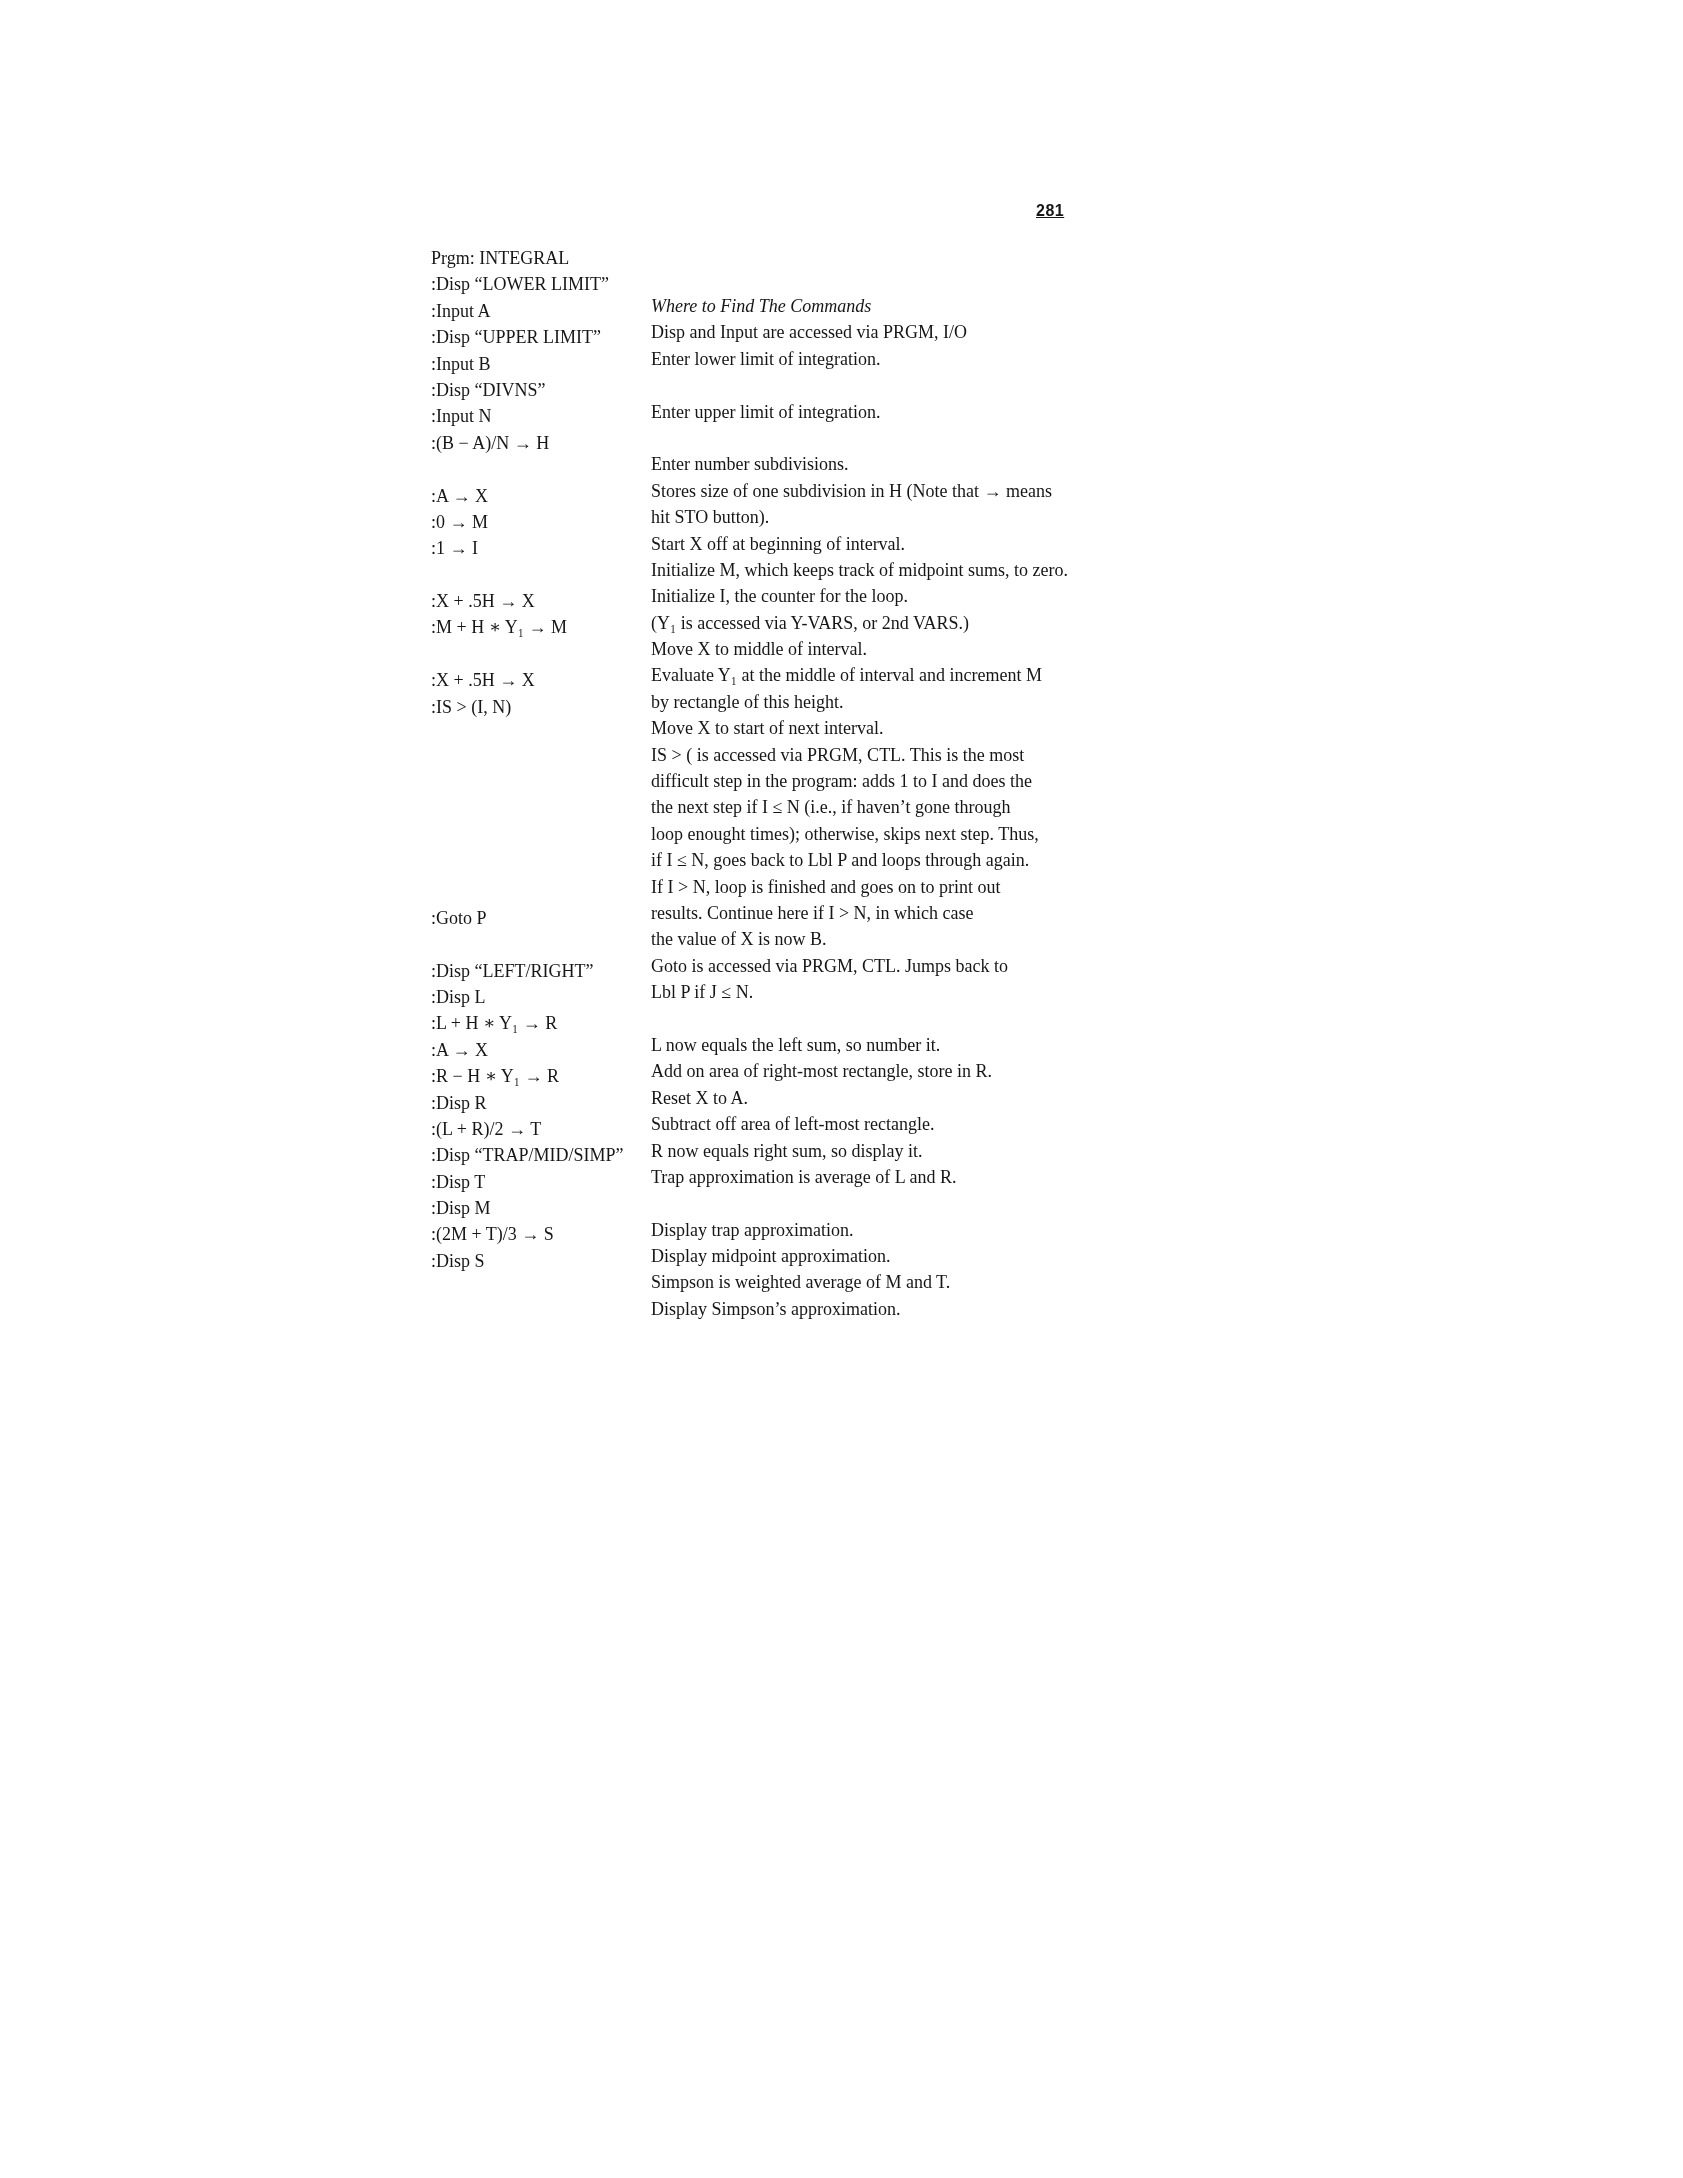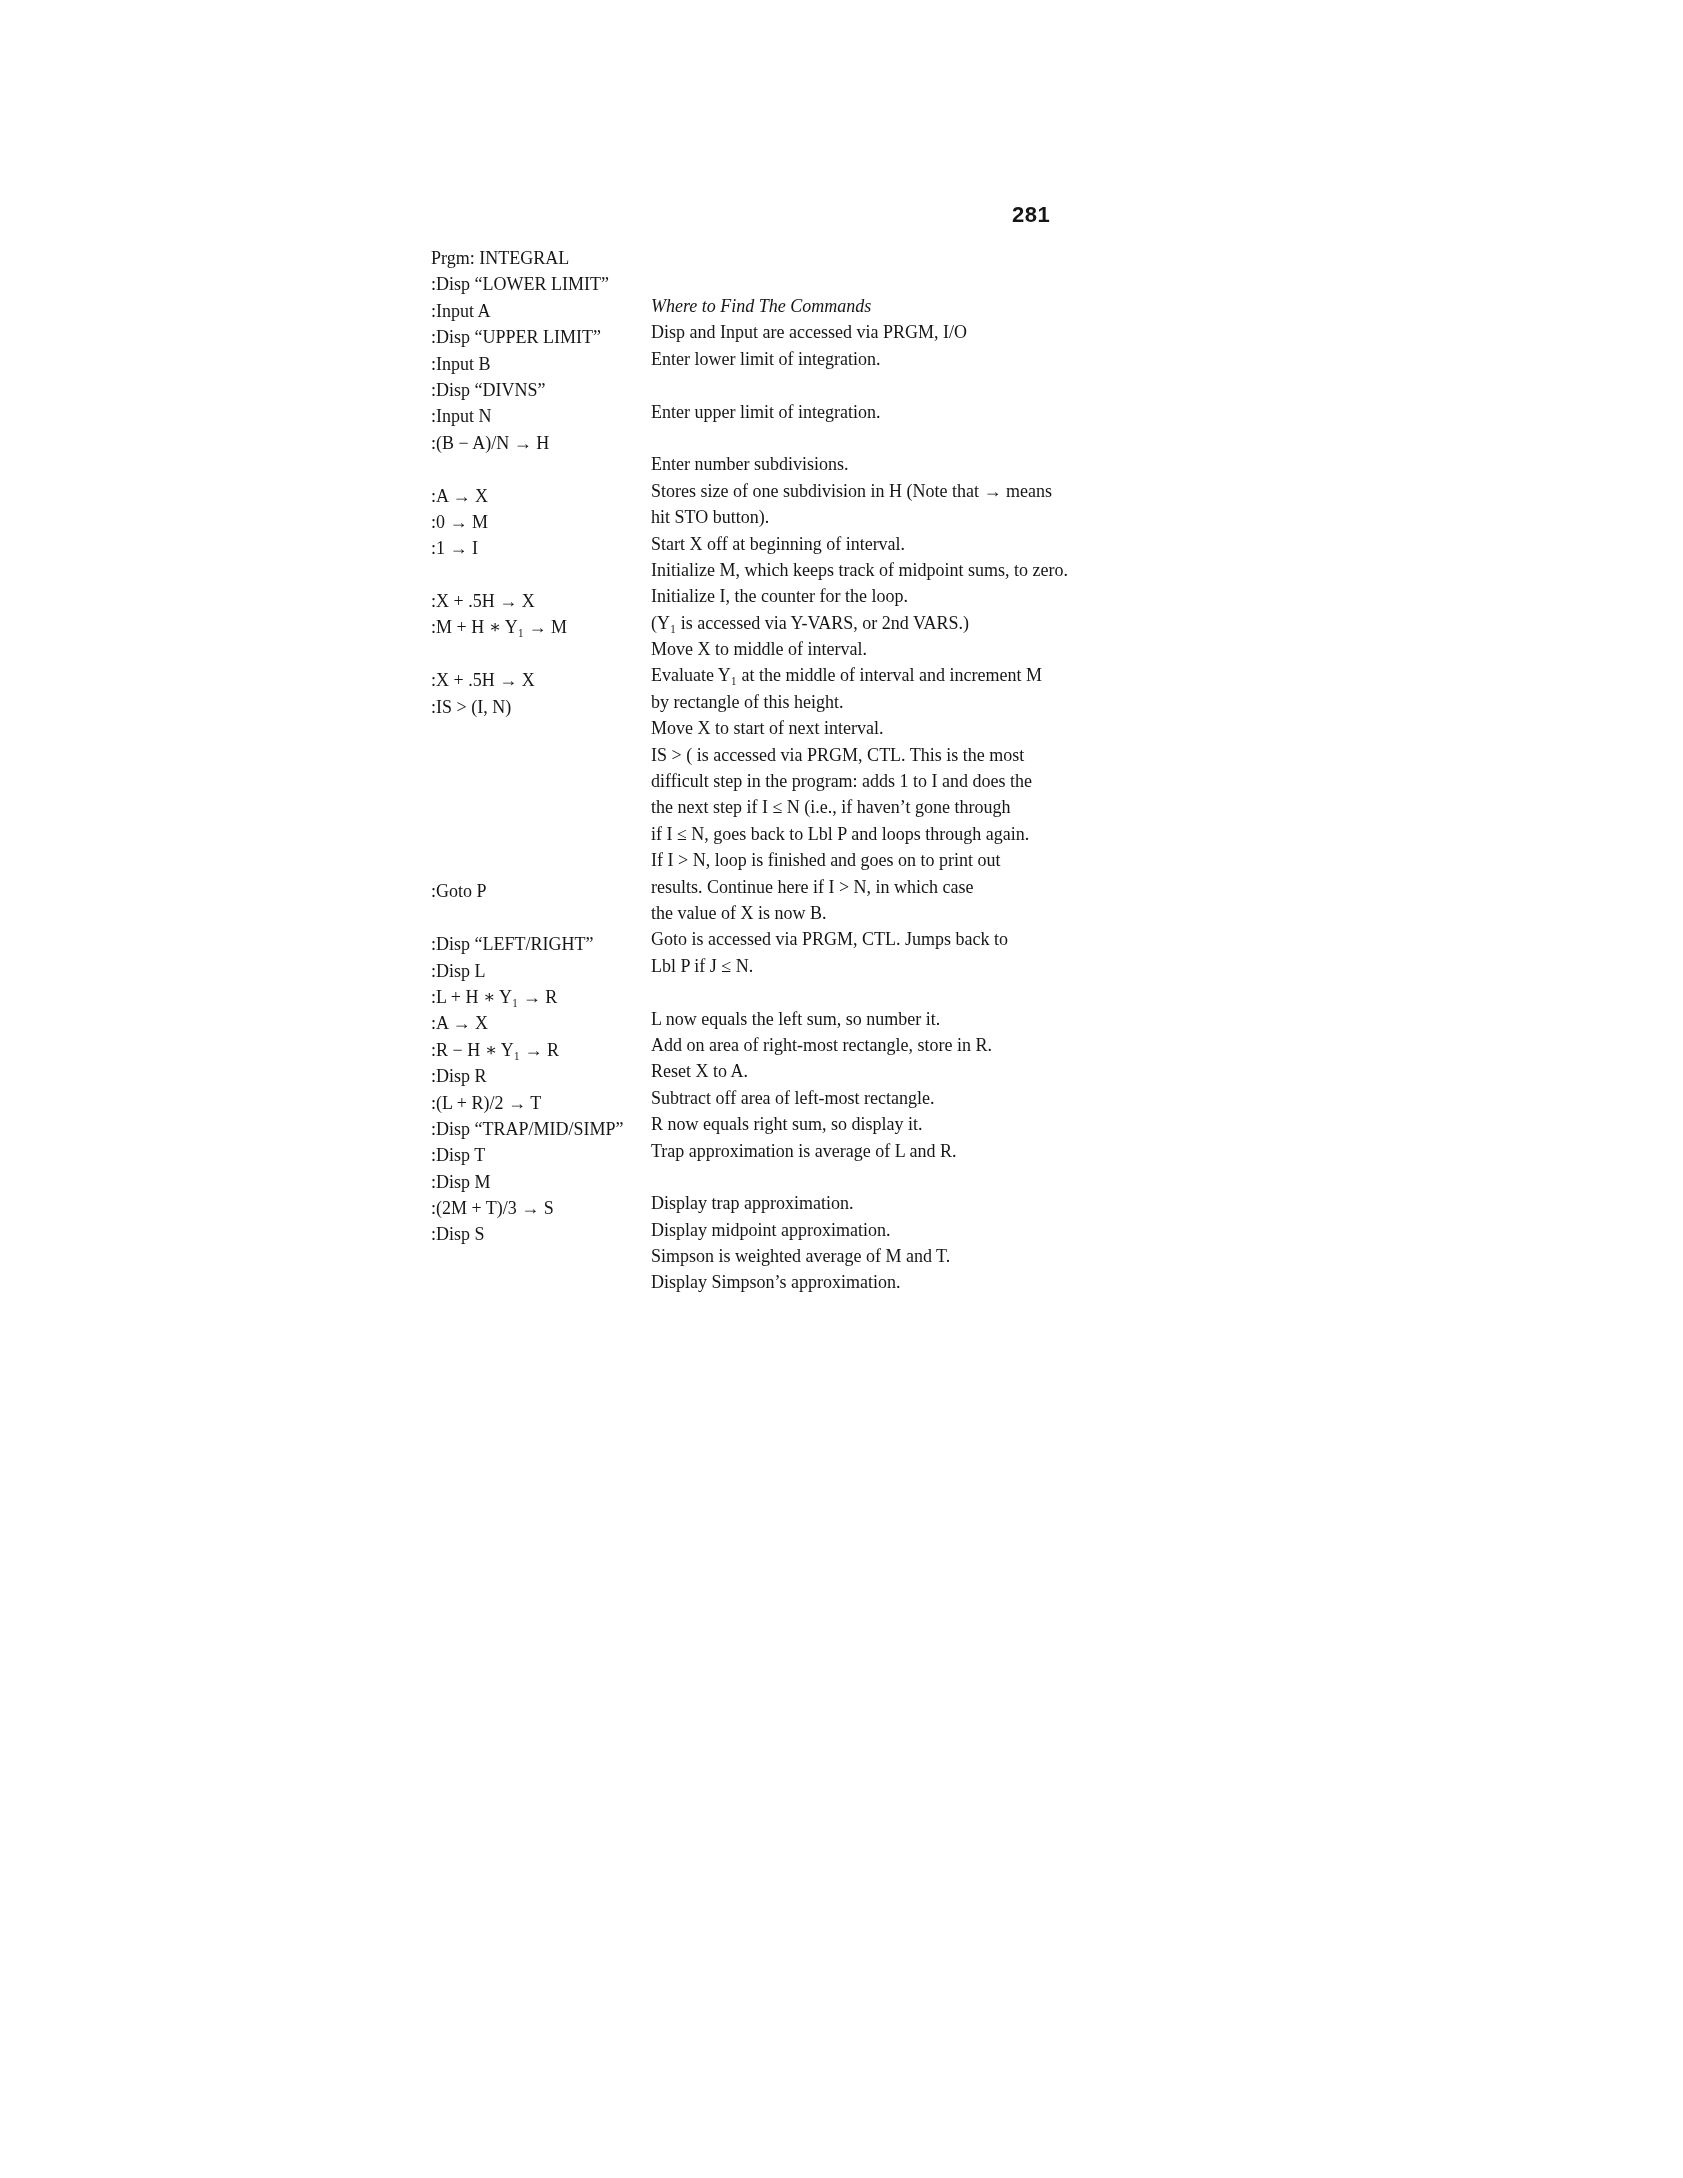--- a/index.html
+++ b/index.html
@@ -11,25 +11,26 @@
       height: 2178px;
       background: #ffffff;
       position: relative;
       font-family: "Liberation Serif", "DejaVu Serif", serif;
       color: #161616;
       overflow: hidden;
     }
     .page-number {
       position: absolute;
       top: 202px;
-      left: 1012px;
+      left: 1036px;
       font-family: "Liberation Sans", sans-serif;
       font-weight: 700;
-      font-size: 22px;
+      font-size: 16px;
       letter-spacing: 0.5px;
+      text-decoration: underline;
     }
     .listing {
       position: absolute;
       top: 245px;
       left: 394px;
       width: 693px;
       font-size: 18px;
     }
     .row {
       display: flex;
@@ -131,20 +132,24 @@
     <div class="row">
       <span class="code"></span>
       <span class="note">difficult step in the program: adds 1 to I and does the</span>
     </div>
     <div class="row">
       <span class="code"></span>
       <span class="note">the next step if I ≤ N (i.e., if haven’t gone through</span>
     </div>
     <div class="row">
       <span class="code"></span>
+      <span class="note">loop enought times); otherwise, skips next step. Thus,</span>
+    </div>
+    <div class="row">
+      <span class="code"></span>
       <span class="note">if I ≤ N, goes back to Lbl P and loops through again.</span>
     </div>
     <div class="row">
       <span class="code"></span>
       <span class="note">If I &gt; N, loop is finished and goes on to print out</span>
     </div>
     <div class="row">
       <span class="code"></span>
       <span class="note">results. Continue here if I &gt; N, in which case</span>
     </div>

